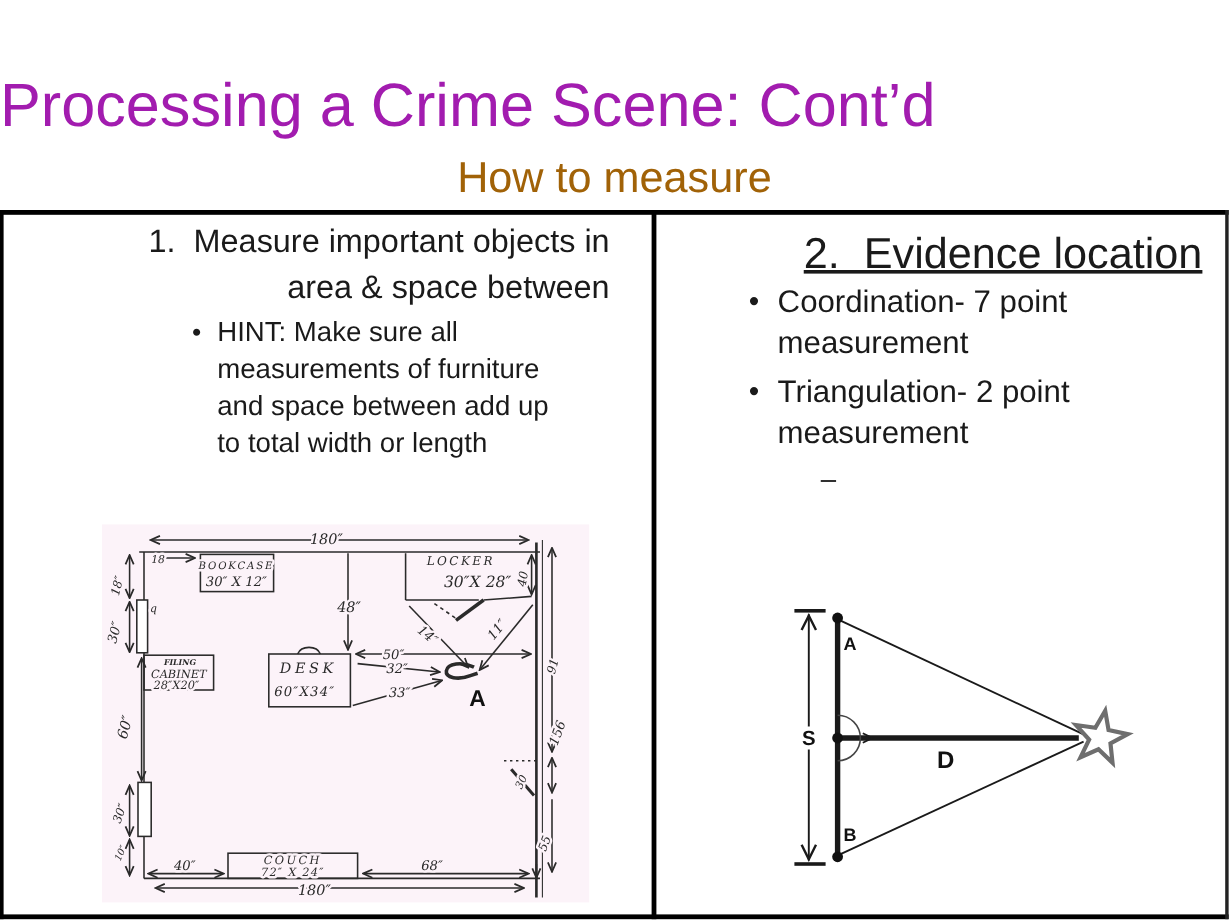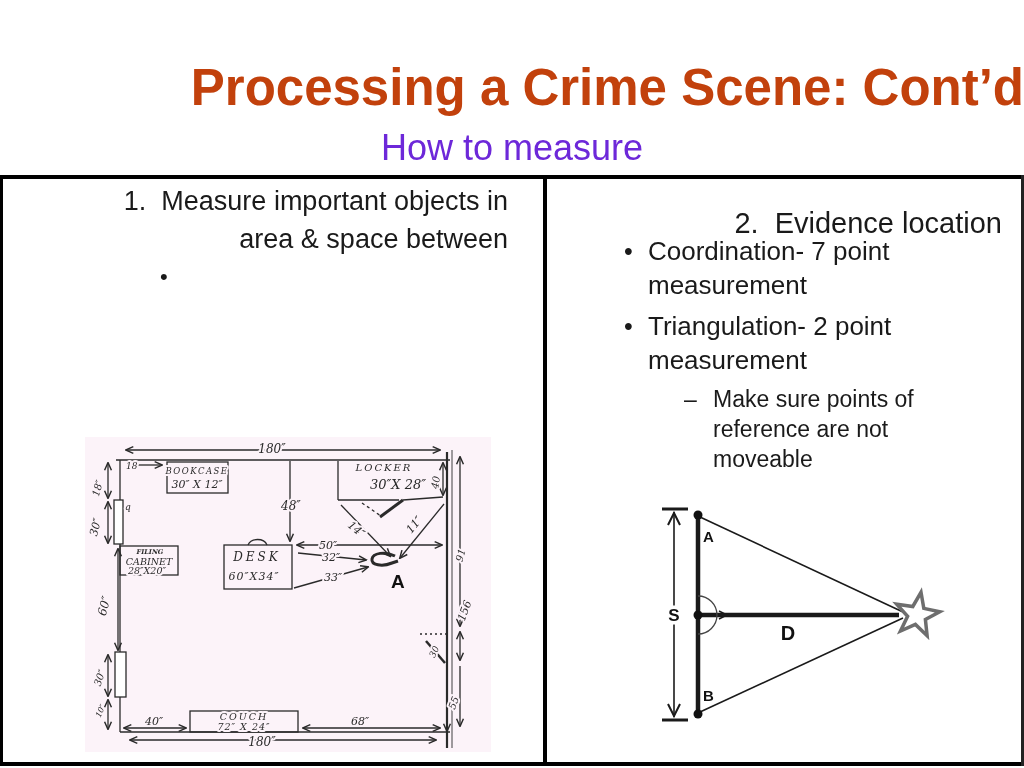--- a/index.html
+++ b/index.html
@@ -1,30 +1,30 @@
 <!DOCTYPE html>
 <html><head>
 <meta charset="utf-8">
 <style>
   html,body{margin:0;padding:0;}
   body{width:1024px;height:768px;position:relative;background:#ffffff;
        font-family:"Liberation Sans", sans-serif;color:#1a1a1a;overflow:hidden;}
   .abs{position:absolute;}
   
-  .title{left:0;right:0;top:58px;text-align:right;font-size:51px;font-weight:700;
-         letter-spacing:0px;color:#c2410c;}
-  .subtitle{left:0;right:0;top:127px;text-align:center;font-size:36px;font-weight:400;color:#6d28d9;}
+  .title{left:0;right:0;top:58px;text-align:left;font-size:51px;font-weight:400;
+         letter-spacing:0px;color:#a21caf;}
+  .subtitle{left:0;right:0;top:127px;text-align:center;font-size:36px;font-weight:400;color:#a16207;}
   
   .hline{left:0;width:1024px;height:4px;background:#000;}
   .vline{top:175px;height:591px;background:#000;}
   
   .prew{white-space:pre-wrap;text-align:right;}
   .prel{white-space:pre-line;}
   .item1{left:106px;top:182px;width:402px;font-size:27px;line-height:38px;}
-  .item2{left:582px;top:204px;width:420px;font-size:29px;line-height:38px;}
+  .item2{left:582px;top:192px;width:420px;font-size:36px;line-height:38px;text-decoration:underline;}
   .brow{display:flex;align-items:flex-start;}
   .hintrow{left:160px;top:261px;width:330px;}
   .hintrow .mk{width:21px;font-size:22px;line-height:31px;}
   .hintrow .tx{font-size:23px;line-height:31px;}
   .b1{left:624px;top:234px;width:360px;}
   .b2{left:624px;top:309px;width:360px;}
   .b1 .mk,.b2 .mk{width:24px;font-size:25px;line-height:34px;}
   .b1 .tx,.b2 .tx{font-size:26px;line-height:34px;}
   .subrow{left:684px;top:384px;width:300px;}
   .subrow .mk{width:29px;font-size:23px;line-height:30px;}
@@ -50,20 +50,24 @@
 <div class="abs hline" style="top:762px"></div>
 <div class="abs vline" style="left:0;width:3px"></div>
 <div class="abs vline" style="left:1021px;width:3px;background:#222"></div>
 <div class="abs vline" style="left:543px;width:4px"></div>
 
 <div>
   <div class="abs item1 prew">1.  Measure important objects in
 area &amp; space between</div>
   <div class="abs brow hintrow">
     <span class="mk">•</span>
+    <span class="tx prel">HINT: Make sure all
+measurements of furniture
+and space between add up
+to total width or length</span>
   </div>
 
   <svg class="abs sketch" viewBox="85 437 406 315">
     <defs>
       <marker id="ar" viewBox="0 0 10 10" refX="8.5" refY="5" markerWidth="7.5" markerHeight="7.5" orient="auto-start-reverse">
         <path d="M1,1.5 L9,5 L1,8.5" fill="none" stroke="#2a2a2a" stroke-width="1.5"></path>
       </marker>
     </defs>
 
     <g class="ln">
@@ -163,23 +167,20 @@
   </div>
 
   <div class="abs brow b2">
     <span class="mk">•</span>
     <span class="tx prel"><span class="bold">Triangulation</span><span>- 2 point
 measurement</span></span>
   </div>
 
   <div class="abs brow subrow">
     <span class="mk">–</span>
-    <span class="tx prel">Make sure points of
-reference are not
-moveable</span>
   </div>
 
   <svg class="abs tri" viewBox="650 495 300 255">
     <g class="tln">
       <path d="M662,509 H688" stroke-width="3"></path>
       <path d="M662,720 H688" stroke-width="3"></path>
       <path d="M674,512 V717" stroke-width="1.6"></path>
       <path d="M668,525 L674,513 L680,525" stroke-width="2"></path>
       <path d="M668,704 L674,716 L680,704" stroke-width="2"></path>
       <path d="M700,517 L903,612" stroke-width="1.6"></path>

